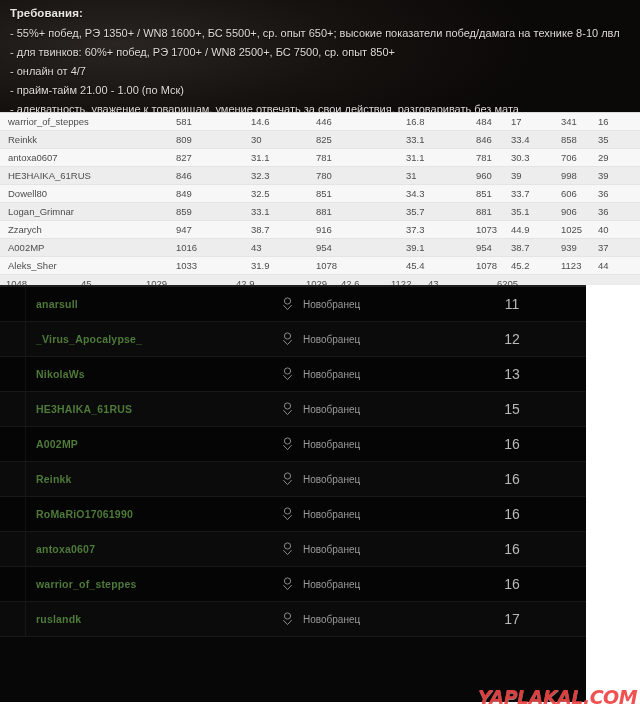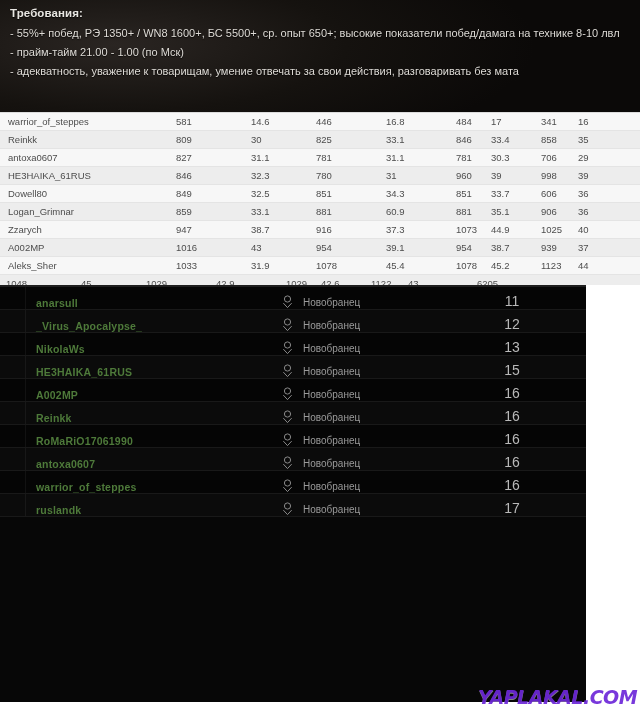--- a/index.html
+++ b/index.html
@@ -42,36 +42,36 @@
     font-size:9.5px;color:#4d4d4d;
     box-sizing:border-box;
   }
   .strow:nth-child(even){background:#ededed;}
   .strow:nth-child(odd){background:#f7f7f7;}
   .stc{flex:none;padding-left:6px;box-sizing:border-box;white-space:nowrap;overflow:hidden;}
   .stc.name{width:170px;padding-left:8px;}
   .stc.c1{width:75px;}
   .stc.c2{width:65px;}
   .stc.c3{width:70px;}
-  .stc.c4{width:70px;}
+  .stc.c4{width:70px;margin-left:20px;}
   .stc.c5{width:35px;}
   .stc.c6{width:50px;}
   .stc.c7{width:37px;}
   .stc.c8{width:40px;}
   .stc.c9{width:28px;margin-left:29px;}
 
   
   .roster{
     position:absolute;left:0;top:285px;width:586px;height:417px;
     background:#070707;
     box-sizing:border-box;
     border-top:2px solid #1e1e1e;
   }
   .rrow{
-    position:relative;display:flex;align-items:flex-end;height:23px;
+    position:relative;display:flex;align-items:center;height:35px;
     border-bottom:1px solid #191919;
     box-sizing:border-box;
   }
   .rrow:nth-child(odd){background:#050505;}
   .rrow:nth-child(even){background:#0b0b0b;}
   .rrow::before{
     content:"";position:absolute;left:25px;top:0;bottom:0;width:1px;
     background:rgba(255,255,255,.055);
   }
   .r-name{
@@ -101,36 +101,38 @@
     position:absolute;left:0;top:702px;width:640px;height:20px;
     background:#ffffff;
   }
 
   
   .watermark{
     position:absolute;left:478px;top:686px;
     font-family:"DejaVu Sans",sans-serif;
     font-size:19px;font-weight:bold;font-style:italic;
     letter-spacing:-.5px;
-    color:#6d28d9;
+    color:#ef4444;
     text-shadow:0 1px 0 rgba(255,255,255,.55);
     opacity:.92;
     white-space:nowrap;
     user-select:none;
   }
 </style>
 </head>
 <body>
 
 <div class="page">
 
   <div class="req-block">
     <div class="req-title">Требования:</div>
     <div>
       <div class="req-line">- 55%+ побед, РЭ 1350+ / WN8 1600+, БС 5500+, ср. опыт 650+; высокие показатели побед/дамага на технике 8-10 лвл</div>
+      <div class="req-line">- для твинков: 60%+ побед, РЭ 1700+ / WN8 2500+, БС 7500, ср. опыт 850+</div>
+      <div class="req-line">- онлайн от 4/7</div>
       <div class="req-line">- прайм-тайм 21.00 - 1.00 (по Мск)</div>
       <div class="req-line">- адекватность, уважение к товарищам, умение отвечать за свои действия, разговаривать без мата</div>
     </div>
   </div>
 
   <div class="stats-table" id="stats-table">
       <div class="strow">
         <div class="stc name">warrior_of_steppes</div>
         <div class="stc c1">581</div>
         <div class="stc c2">14.6</div>
@@ -188,21 +190,21 @@
         <div class="stc c6">33.7</div>
         <div class="stc c7">606</div>
         <div class="stc c8">36</div>
         <div class="stc c9">4324</div>
       </div>
       <div class="strow">
         <div class="stc name">Logan_Grimnar</div>
         <div class="stc c1">859</div>
         <div class="stc c2">33.1</div>
         <div class="stc c3">881</div>
-        <div class="stc c4">60.9</div>
+        <div class="stc c4">35.7</div>
         <div class="stc c5">881</div>
         <div class="stc c6">35.1</div>
         <div class="stc c7">906</div>
         <div class="stc c8">36</div>
         <div class="stc c9">4417</div>
       </div>
       <div class="strow">
         <div class="stc name">Zzarych</div>
         <div class="stc c1">947</div>
         <div class="stc c2">38.7</div>

